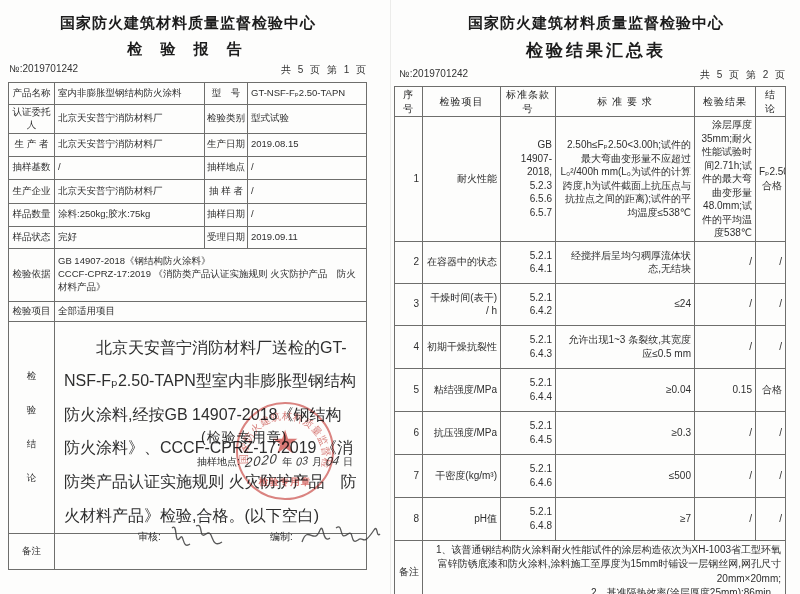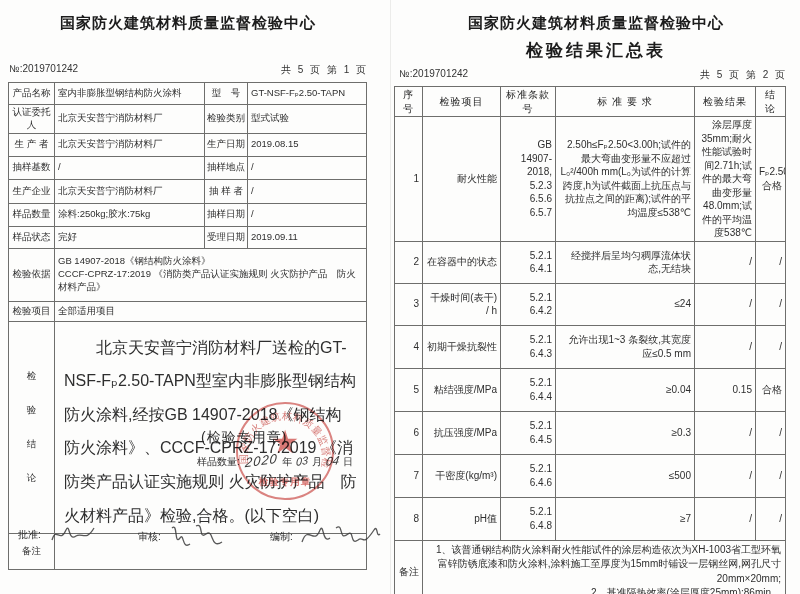--- a/index.html
+++ b/index.html
@@ -62,20 +62,21 @@
                 color:rgba(201,57,53,.85);letter-spacing:1px;font-weight:bold;}
   .stamp svg{position:absolute;inset:0;}
 
   .remark-cell{font-size:9.5px;line-height:1.45;padding:2px 4px;}
 </style>
 </head>
 <body>
 
 <div class="page" id="page-left">
   <div class="org-title">国家防火建筑材料质量监督检验中心</div>
+  <div class="doc-title">检 验 报 告</div>
   <div class="no-line">
     <span class="pageinfo">共 5 页 第 1 页</span>
     <span>№:2019701242</span>
   </div>
 
   <table id="left-table">
     <colgroup>
         <col style="width:46px">
         <col style="width:150px">
         <col style="width:43px">
@@ -135,21 +136,21 @@
     </tr>
     <tr style="height:150px">
       <td class="lab pre" style="line-height:34px">检
 验
 结
 论</td>
       <td colspan="3" class="concl-cell">
         <div class="concl-text">北京天安普宁消防材料厂送检的GT-NSF-Fₚ2.50-TAPN型室内非膨胀型钢结构防火涂料,经按GB 14907-2018《钢结构防火涂料》、CCCF-CPRZ-17:2019 《消防类产品认证实施规则 火灾防护产品　防火材料产品》检验,合格。(以下空白)</div>
         <div class="seal-caption">(检验专用章)</div>
         <div class="issue-line">
-          <span>样品数量:</span>
+          <span>抽样地点:</span>
           <span class="hand y">2020</span>
           <span>年</span>
           <span class="hand m">03</span>
           <span>月</span>
           <span class="hand d">04</span>
           <span>日</span>
         </div>
       </td>
     </tr>
     <tr style="height:36px">
@@ -167,26 +168,20 @@
         </defs>
       <text font-size="10" fill="rgba(199,62,58,0.8)" letter-spacing="0.5">
         <textPath href="#arcpath" startOffset="2">国家防火建筑材料质量监督检验中心</textPath>
       </text>
     </svg>
     <div class="stamp-star">★</div>
     <div class="stamp-bottom">检验专用章</div>
   </div>
 
   <div class="sign-row">
-    <span class="sign-item" id="sig-approve">
-      <span>批准:</span>
-      <svg width="56" height="30" viewBox="0 0 56 30">
-        <path d="M6,20 C10,6 14,24 20,10 C24,2 22,22 30,16 C36,12 40,22 48,8" fill="none" stroke="#3b3b3b" stroke-width="1.3" opacity="0.85"></path>
-      </svg>
-    </span>
     <span class="sign-item" id="sig-review">
       <span>审核:</span>
       <svg width="66" height="34" viewBox="0 0 66 34">
         <path d="M6,8 C12,2 8,26 14,18 C18,12 16,30 24,24 M30,6 C38,2 32,20 40,14 C48,8 44,30 56,22" fill="none" stroke="#3b3b3b" stroke-width="1.3" opacity="0.85"></path>
       </svg>
     </span>
     <span class="sign-item" id="sig-prepare">
       <span>编制:</span>
       <svg width="86" height="34" viewBox="0 0 86 34">
         <path d="M4,22 C10,4 16,26 22,10 C26,2 24,24 32,18 M38,8 C46,2 40,22 50,14 C56,9 52,26 60,20 C66,15 64,28 76,10 C80,4 78,18 82,14" fill="none" stroke="#3b3b3b" stroke-width="1.3" opacity="0.85"></path>

